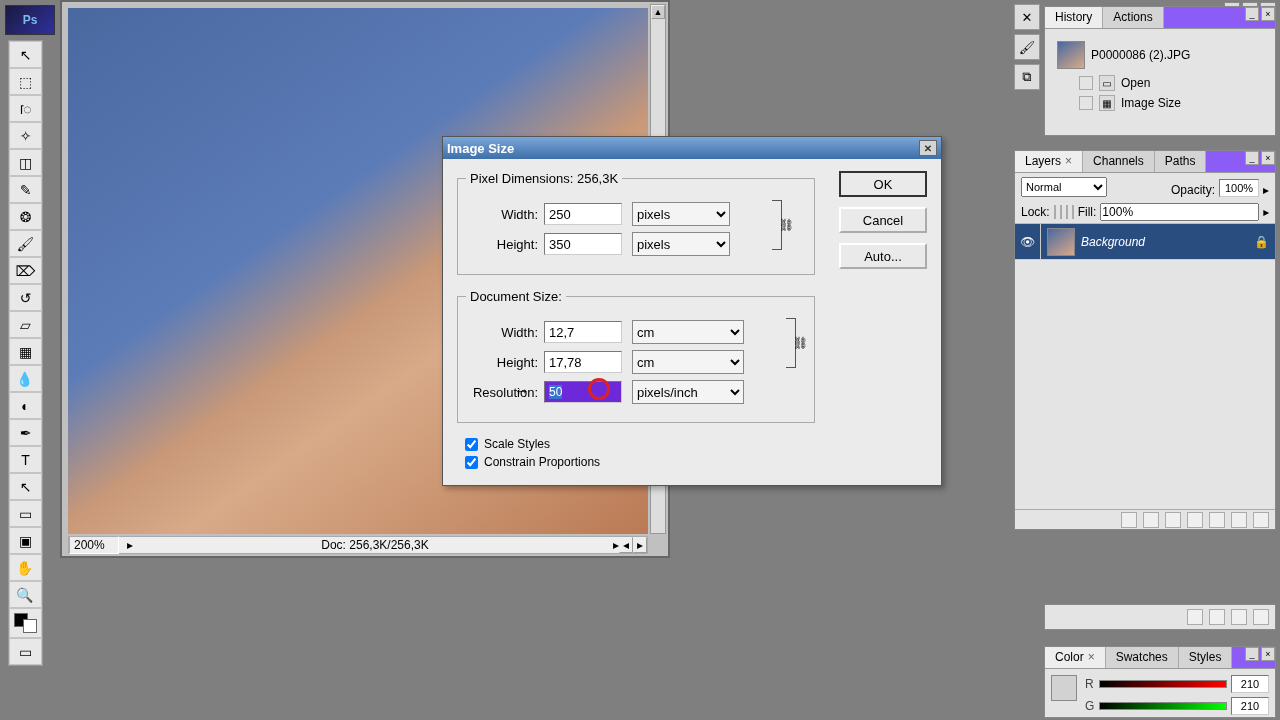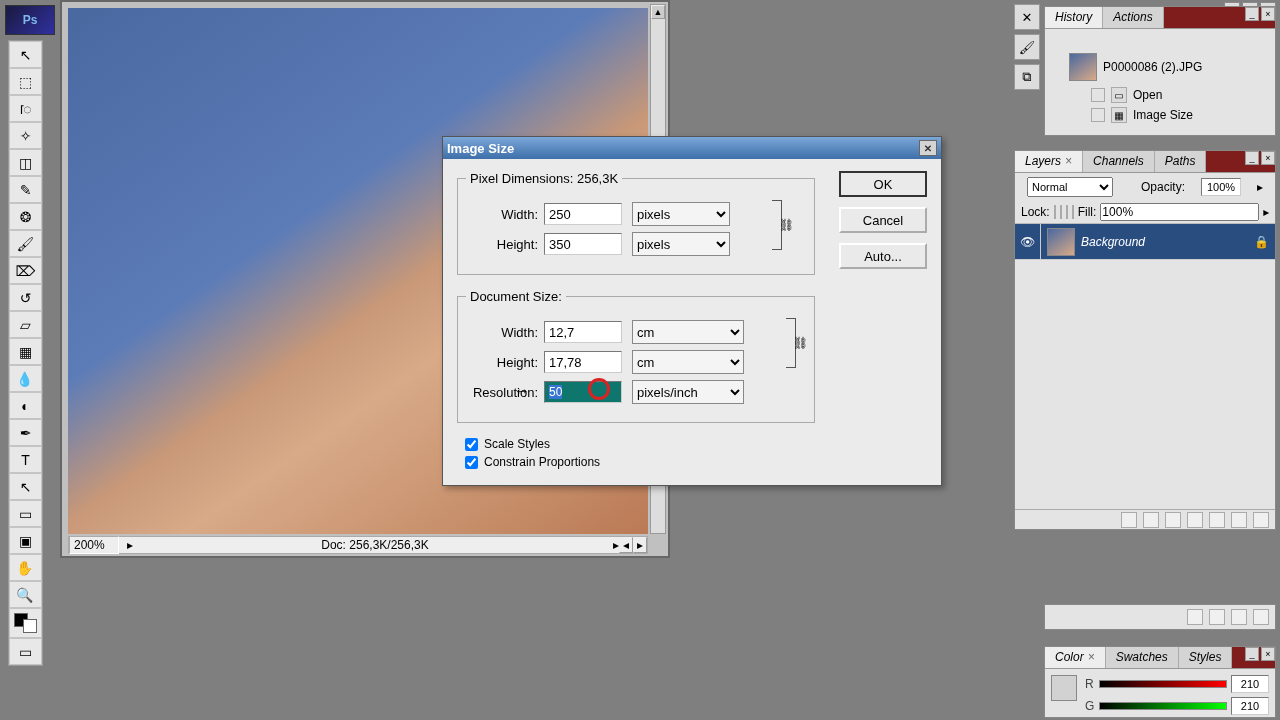--- a/index.html
+++ b/index.html
@@ -47,39 +47,39 @@
 .sel-highlight { background:#3874d1; color:#fff;}
 .cursor-marker { position:absolute; pointer-events:none; font-size:16px; color:#000;}
 .ring { position:absolute; width:22px; height:22px; border:3px solid #d22; border-radius:50%; pointer-events:none;}
 
 
 .right-area { position:absolute; right:2px; top:0; bottom:0; width:264px;}
 .panel-strip { position:absolute; left:0; top:4px; width:28px;}
 .panel-strip .strip-btn{ width:26px; height:26px; margin-bottom:4px; background:#ddd; border:1px solid #999; display:flex; align-items:center; justify-content:center; font-size:13px;}
 
 .panel { background:#e4e4e4; border:1px solid #888; margin-bottom:4px;}
-.tabs { display:flex; background:#7f1d1d; border-bottom:1px solid #999; height:22px;font-style:italic;}
+.tabs { display:flex; background:#8b5cf6; border-bottom:1px solid #999; height:22px;}
 .tab { padding:3px 10px; font-size:12px; border-right:1px solid #aaa; background:#d4d4d4; cursor:pointer;}
 .tab.active { background:#eee;}
 .tab .tx {}
 .tab .closex { margin-left:4px; color:#666;}
 .panel-controls { position:absolute; right:0; top:0; display:flex; gap:2px;}
 .panel-controls span { width:14px; height:14px; background:#ddd; border:1px solid #999; font-size:9px; line-height:12px; text-align:center; cursor:pointer;}
 
 
 .history-panel { position:absolute; left:30px; top:6px; right:2px; height:130px;}
-.history-body { padding:20px;}
+.history-body { padding:8px;}
 .hist-doc { display:flex; align-items:center; gap:6px; padding:4px;}
 .hist-doc .thumb { width:28px; height:28px; background: linear-gradient(145deg,#4a68a0,#d8aa88); border:1px solid #888;}
 .hist-step { display:flex; align-items:center; gap:6px; padding:2px 6px 2px 26px;}
 .hist-step .step-icon{ width:16px; height:16px; background:#ddd; border:1px solid #aaa; display:flex; align-items:center; justify-content:center; font-size:10px;}
 
 
 .layers-panel { position:absolute; left:0; top:150px; right:2px; height:380px;}
-.layer-opts { display:flex; align-items:center; gap:16px; padding:4px 12px; background:#e4e4e4; font-size:11px;}
+.layer-opts { display:flex; align-items:flex-end; gap:4px; padding:4px 6px; background:#e4e4e4; font-size:11px;}
 .layer-opts select { width:86px; height:20px; font-size:11px;}
 .layer-opts .small-in { width:40px; height:18px; font-size:11px; text-align:center; border:1px inset #ccc;}
 .lock-row { display:flex; align-items:center; gap:4px; padding:2px 6px; font-size:11px; border-bottom:1px solid #bbb;}
 .lock-row .ico { width:14px; height:14px; border:1px solid #aaa; background:#f0f0f0; display:inline-block;}
 .layers-list { }
 .layer-item { display:flex; align-items:center; height:36px; border-bottom:1px solid #ccc;}
 .layer-item.selected{ background:#2a4d80; color:#fff;}
 .layer-item .vis{ width:26px; text-align:center; border-right:1px solid #ccc; height:100%; display:flex; align-items:center; justify-content:center;}
 .layer-item .lthumb{ width:28px; height:28px; margin:0 6px; background:linear-gradient(145deg,#4a68a0,#d8aa88); border:1px solid #888;}
 .layer-item .lname{ flex:1; font-style:italic;}
@@ -200,21 +200,21 @@
         <input type="text" value="12,7" style="">
         <select class="wide"><option>cm</option></select>
       </div>
       <div class="row">
         <label>Height:</label>
         <input type="text" value="17,78" style="">
         <select class="wide"><option>cm</option></select>
       </div>
       <div class="row" style="position:relative;">
         <label>Resolution:</label>
-        <div style="display: inline-block; width: 78px; height: 22px; border: 1px inset rgb(204, 204, 204); background: #0f766e; padding: 2px 4px; font-size: 13px;"><span class="sel-highlight">50</span></div>
+        <div style="display: inline-block; width: 78px; height: 22px; border: 1px inset rgb(204, 204, 204); background: #6d28d9; padding: 2px 4px; font-size: 13px;"><span class="sel-highlight">50</span></div>
         <select class="wide"><option>pixels/inch</option></select>
         <span class="cursor-marker" style="left:48px; top:0;">↔</span>
         <span class="ring" style="left:122px; top:-2px;"></span>
       </div>
       <div class="link-bracket" style="right:18px; top:14px; height:50px; width:10px;"></div>
       <span style="position:absolute; right:6px; top:32px;">⛓</span>
     </fieldset>
 
     <div class="chk-row">
       <input type="checkbox" checked="" style="">

